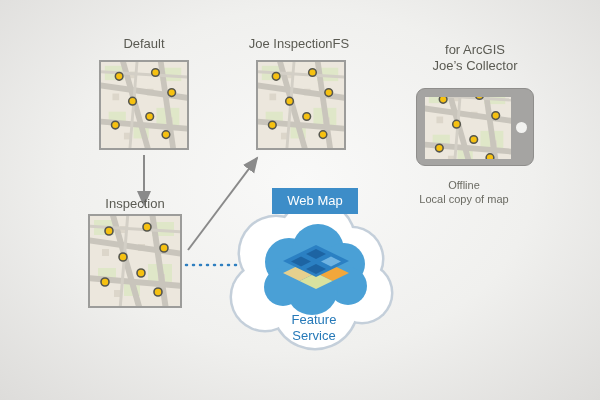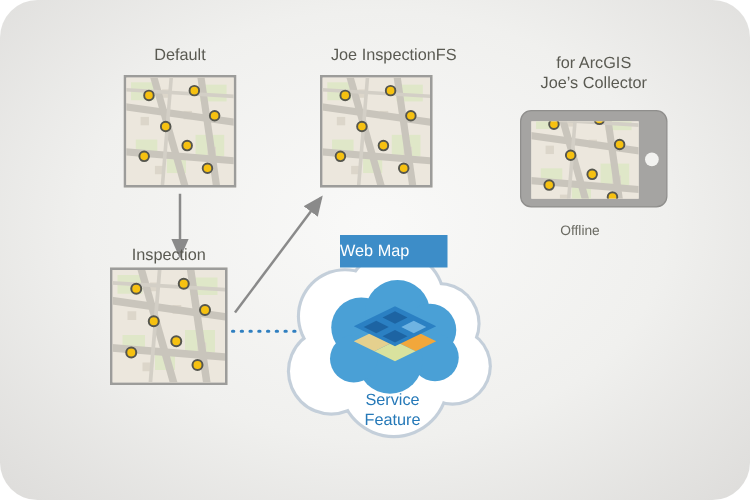--- a/index.html
+++ b/index.html
@@ -1,34 +1,33 @@
 <!DOCTYPE html>
 <html><head>
 <meta charset="utf-8">
 <style>
   * { margin:0; padding:0; box-sizing:border-box; }
   html,body { width:600px; height:400px; }
   body { font-family:"Liberation Sans", sans-serif; }
   .stage {
     position:relative; width:600px; height:400px; overflow:hidden;
     background: radial-gradient(ellipse at 50% 45%, #f9f9f8 0%, #f0f0ee 55%, #dddcda 100%);
-    border-radius: 30px;
   }
   .abs { position:absolute; }
   .label { color:#5a5a52; font-size:13px; text-align:center; line-height:16px; }
   .caption { color:#6b6b63; font-size:11px; text-align:center; line-height:14px; }
   .map-thumb { border:2px solid #9c9c9a; background:#ece7dd; }
   .map-thumb svg { display:block; width:100%; height:100%; }
   .overlay { position:absolute; left:0; top:0; }
   .arrow { stroke:#8a8a8a; stroke-width:2; fill:none; }
   .dotted { stroke:#2f7fc0; stroke-width:2.5; stroke-dasharray:1 6; stroke-linecap:round; }
   .tablet { background:#a5a4a2; border:1px solid #8f8e8c; border-radius:9px; }
   .tablet .screen { position:absolute; left:8px; top:8px; width:86px; height:62px; overflow:hidden; background:#ece7dd; }
   .tablet .home-btn { position:absolute; left:99px; top:33px; width:11px; height:11px; border-radius:50%; background:#f2f2f0; }
-  .webmap-badge { background:#3d8dc8; color:#ffffff; font-size:13px; text-align:left; line-height:26px; }
+  .webmap-badge { background:#3d8dc8; color:#ffffff; font-size:13px; text-align:center; line-height:26px; }
   .fs-label { color:#2679b8; font-size:13px; line-height:16px; text-align:center; }
   .hidden-defs { position:absolute; width:0; height:0; overflow:hidden; }
 </style>
 </head>
 <body>
 
 <div class="stage">
 
   <svg class="hidden-defs" aria-hidden="true">
     <defs>
@@ -125,21 +124,21 @@
     </g>
   </svg>
 
   <div class="abs label" style="left:99px; top:36px; width:90px;">Default</div>
   <div class="abs map-thumb" style="left:99px; top:60px; width:90px; height:90px;">
     <svg viewBox="0 0 90 90">
         <use href="#maptile-g" xlink:href="#maptile-g"></use>
       </svg>
   </div>
 
-  <div class="abs label" style="left:240px; top:36px; width:150px;">Joe InspectionFS</div>
+  <div class="abs label" style="left:224px; top:36px; width:150px;">Joe InspectionFS</div>
   <div class="abs map-thumb" style="left:256px; top:60px; width:90px; height:90px;">
     <svg viewBox="0 0 90 90">
         <use href="#maptile-g" xlink:href="#maptile-g"></use>
       </svg>
   </div>
 
   <div class="abs label" style="left:88px; top:196px; width:94px;">Inspection</div>
   <div class="abs map-thumb" style="left:88px; top:214px; width:94px; height:94px;">
     <svg viewBox="0 0 90 90">
         <use href="#maptile-g" xlink:href="#maptile-g"></use>
@@ -153,22 +152,23 @@
   <div class="abs tablet" style="left:416px; top:88px; width:118px; height:78px;">
     <div class="screen">
       <svg width="86" height="62" viewBox="0 14 90 62">
           <use href="#maptile-g" xlink:href="#maptile-g"></use>
         </svg>
     </div>
     <div class="home-btn"></div>
   </div>
   <div class="abs caption" style="left:394px; top:178px; width:140px;">
     <div>Offline</div>
+    <div>Local copy of map</div>
   </div>
 
   <div class="abs webmap-badge" style="left:272px; top:188px; width:86px; height:26px;">Web Map</div>
 
   <div class="abs fs-label" style="left:262px; top:312px; width:104px;">
+    <div>Feature</div>
     <div>Service</div>
-    <div>Feature</div>
   </div>
 
 </div>
 
 </body></html>

